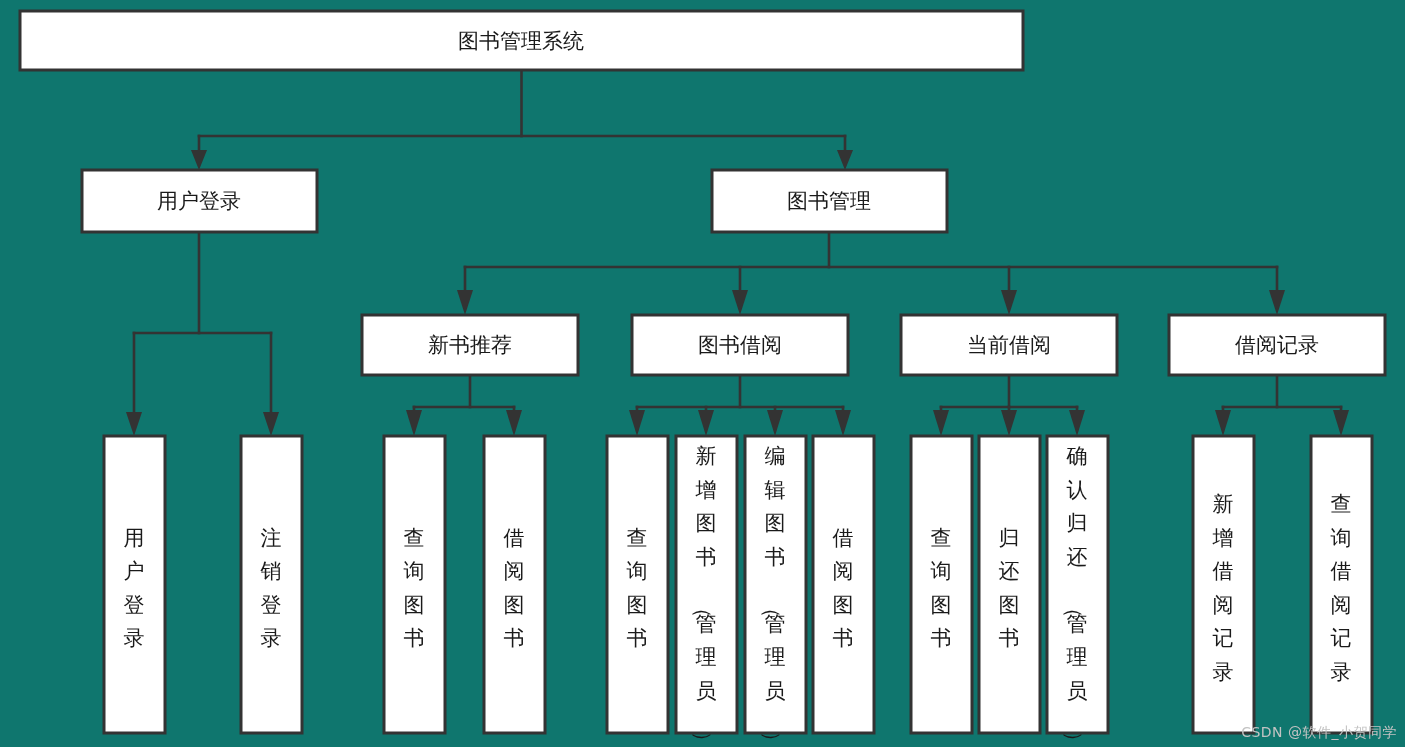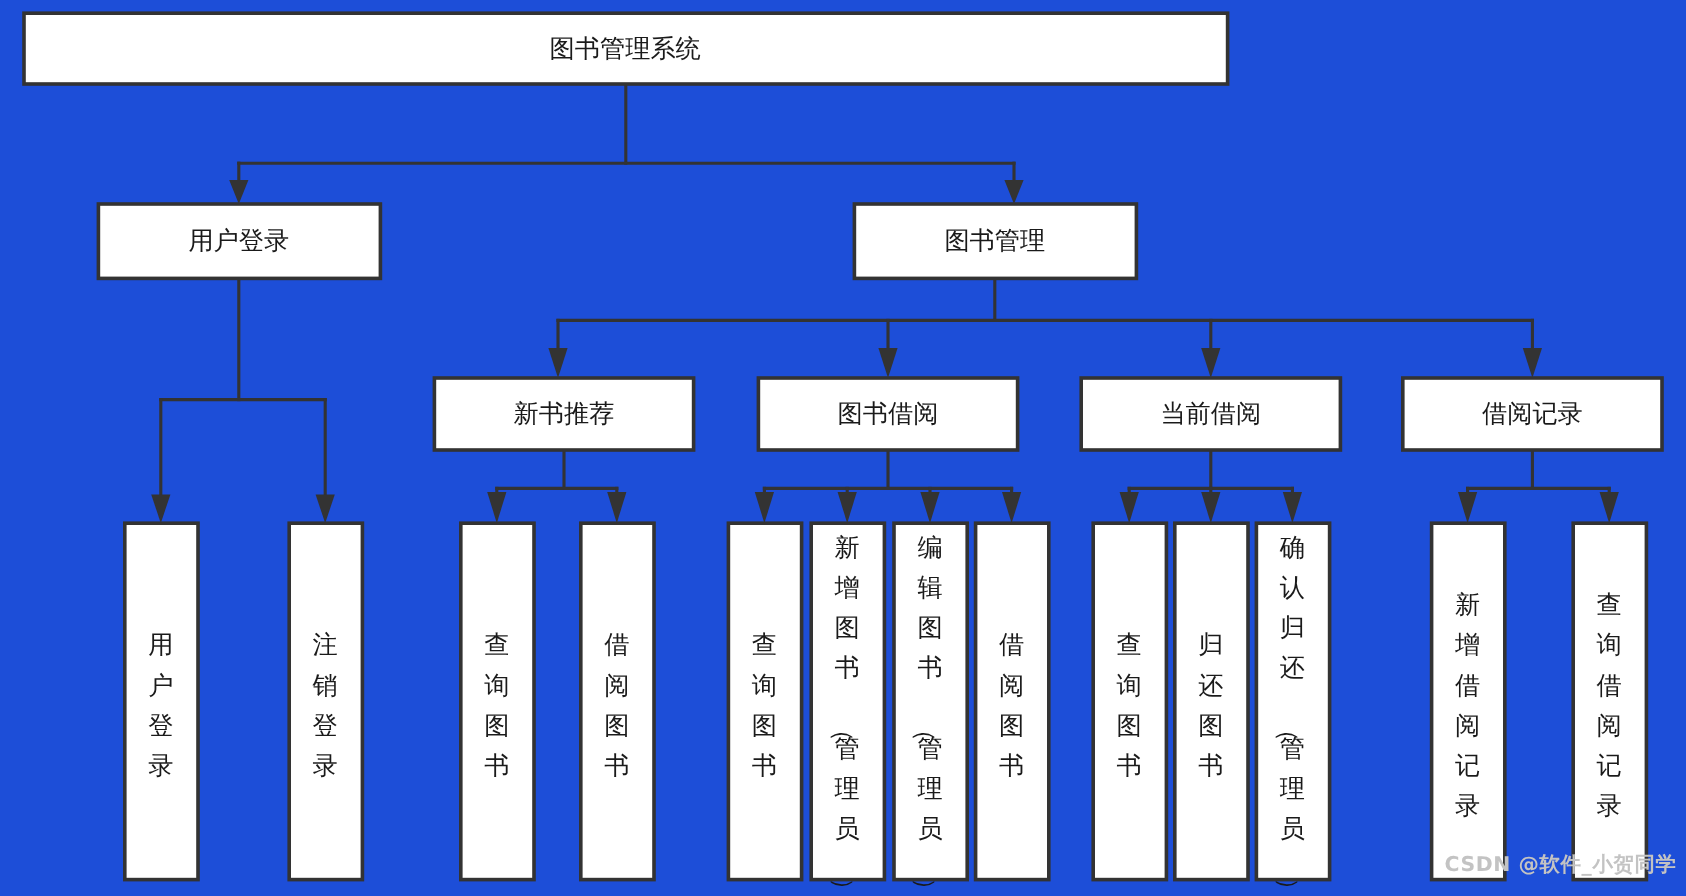--- a/index.html
+++ b/index.html
@@ -10,21 +10,21 @@
   body {
     width: 1405px;
     height: 747px;
     font-family: "DejaVu Sans", "Liberation Sans", sans-serif;
     overflow: hidden;
   }
   #diagram-root {
     position: relative;
     width: 1405px;
     height: 747px;
-    background: #1d4ed8;
+    background: #0f766e;
   }
   svg#tree-svg {
     position: absolute;
     left: 0;
     top: 0;
     width: 1405px;
     height: 747px;
   }
   .node-box {
     fill: #ffffff;
@@ -49,27 +49,26 @@
   }
   .node-label-v {
     font-family: "DejaVu Sans", "Liberation Sans", sans-serif;
     font-size: 21px;
     fill: #1a1a1a;
     text-anchor: middle;
   }
   .watermark {
     position: absolute;
     right: 8px;
-    bottom: 15px;
-    font-family: "DejaVu Sans", "Liberation Sans", sans-serif;
-    font-size: 17px;
+    bottom: 5px;
+    font-family: "DejaVu Sans", "Liberation Sans", sans-serif;
+    font-size: 14px;
     color: #c3c3c3;
     white-space: nowrap;
     letter-spacing: 0.5px;
-    font-weight: bold;
   }
 </style>
 </head>
 <body>
 
 <div id="diagram-root">
 
   <svg id="tree-svg" viewBox="0 0 1405 747">
 
     <g>

